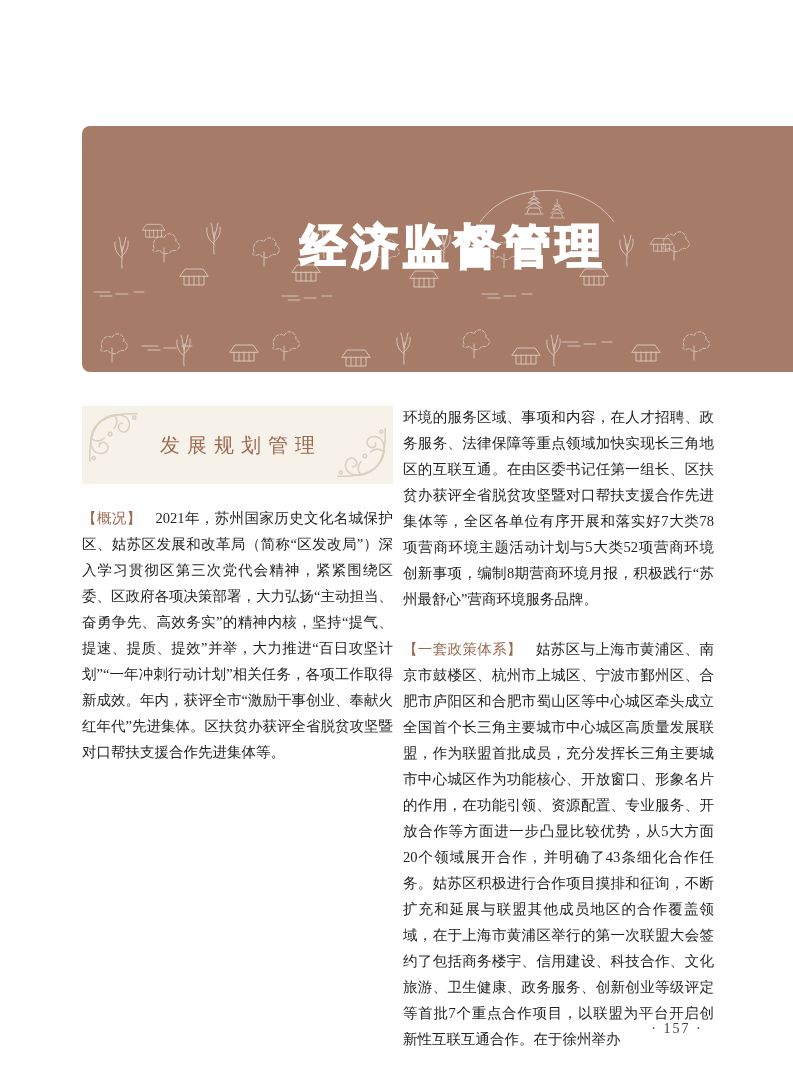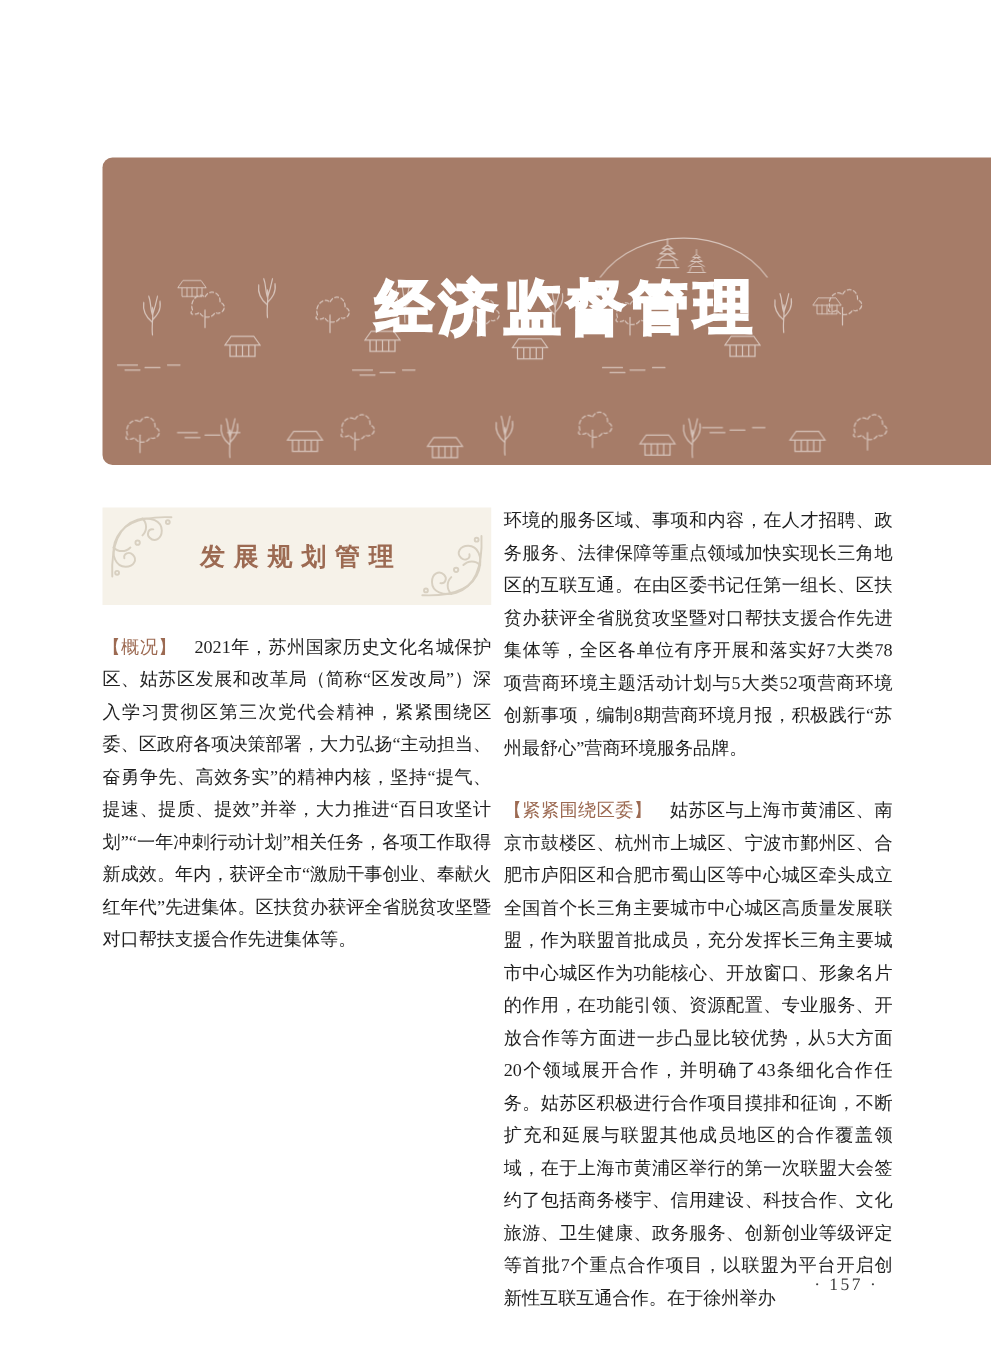--- a/index.html
+++ b/index.html
@@ -29,21 +29,21 @@
   .section-box {
     position:absolute; left:82px; top:406px; width:311px; height:78px;
     background:var(--section_box_background,#f6f2e9);
   }
   .corner { position:absolute; width:56px; height:56px; }
   .corner.tl { left:3px; top:3px; }
   .corner.br { right:3px; bottom:3px; transform:rotate(180deg); }
   .section-title {
     position:absolute; left:0; top:0; right:0; bottom:0;
     display:flex; align-items:center; justify-content:center;
-    font-family:"Liberation Sans", sans-serif; font-weight:bold;
+    font-family:"Liberation Sans", sans-serif; font-weight:normal;
     font-size:20px; letter-spacing:7px; text-indent:7px;
     color:var(--accent_brown,#9c6a52);
   }
 
   
   .col {
     position:absolute; width:311px;
     color:var(--body_text,#1f1f1f);
     font-size:14.5px; line-height:26px; text-align:justify;
     text-justify:inter-ideograph;
@@ -158,19 +158,19 @@
     <p class="para">
       <span class="para-label">【概况】</span><span>2021年，苏州国家历史文化名城保护区、姑苏区发展和改革局（简称“区发改局”）深入学习贯彻区第三次党代会精神，紧紧围绕区委、区政府各项决策部署，大力弘扬“主动担当、奋勇争先、高效务实”的精神内核，坚持“提气、提速、提质、提效”并举，大力推进“百日攻坚计划”“一年冲刺行动计划”相关任务，各项工作取得新成效。年内，获评全市“激励干事创业、奉献火红年代”先进集体。区扶贫办获评全省脱贫攻坚暨对口帮扶支援合作先进集体等。</span>
     </p>
   </div>
 
   <div class="col col-right">
     <p class="para">
       <span>环境的服务区域、事项和内容，在人才招聘、政务服务、法律保障等重点领域加快实现长三角地区的互联互通。在由区委书记任第一组长、区扶贫办获评全省脱贫攻坚暨对口帮扶支援合作先进集体等，全区各单位有序开展和落实好7大类78项营商环境主题活动计划与5大类52项营商环境创新事项，编制8期营商环境月报，积极践行“苏州最舒心”营商环境服务品牌。</span>
     </p>
     <p class="para">
-      <span class="para-label">【紧紧围绕区委】</span><span>姑苏区与上海市黄浦区、南京市鼓楼区、杭州市上城区、宁波市鄞州区、合肥市庐阳区和合肥市蜀山区等中心城区牵头成立全国首个长三角主要城市中心城区高质量发展联盟，作为联盟首批成员，充分发挥长三角主要城市中心城区作为功能核心、开放窗口、形象名片的作用，在功能引领、资源配置、专业服务、开放合作等方面进一步凸显比较优势，从5大方面20个领域展开合作，并明确了43条细化合作任务。姑苏区积极进行合作项目摸排和征询，不断扩充和延展与联盟其他成员地区的合作覆盖领域，在于上海市黄浦区举行的第一次联盟大会签约了包括商务楼宇、信用建设、科技合作、文化旅游、卫生健康、政务服务、创新创业等级评定等首批7个重点合作项目，以联盟为平台开启创新性互联互通合作。在于徐州举办</span>
+      <span class="para-label">【一套政策体系】</span><span>姑苏区与上海市黄浦区、南京市鼓楼区、杭州市上城区、宁波市鄞州区、合肥市庐阳区和合肥市蜀山区等中心城区牵头成立全国首个长三角主要城市中心城区高质量发展联盟，作为联盟首批成员，充分发挥长三角主要城市中心城区作为功能核心、开放窗口、形象名片的作用，在功能引领、资源配置、专业服务、开放合作等方面进一步凸显比较优势，从5大方面20个领域展开合作，并明确了43条细化合作任务。姑苏区积极进行合作项目摸排和征询，不断扩充和延展与联盟其他成员地区的合作覆盖领域，在于上海市黄浦区举行的第一次联盟大会签约了包括商务楼宇、信用建设、科技合作、文化旅游、卫生健康、政务服务、创新创业等级评定等首批7个重点合作项目，以联盟为平台开启创新性互联互通合作。在于徐州举办</span>
     </p>
   </div>
 
   <div class="page-number">· 157 ·</div>
 
 </div>
 
 </body></html>

